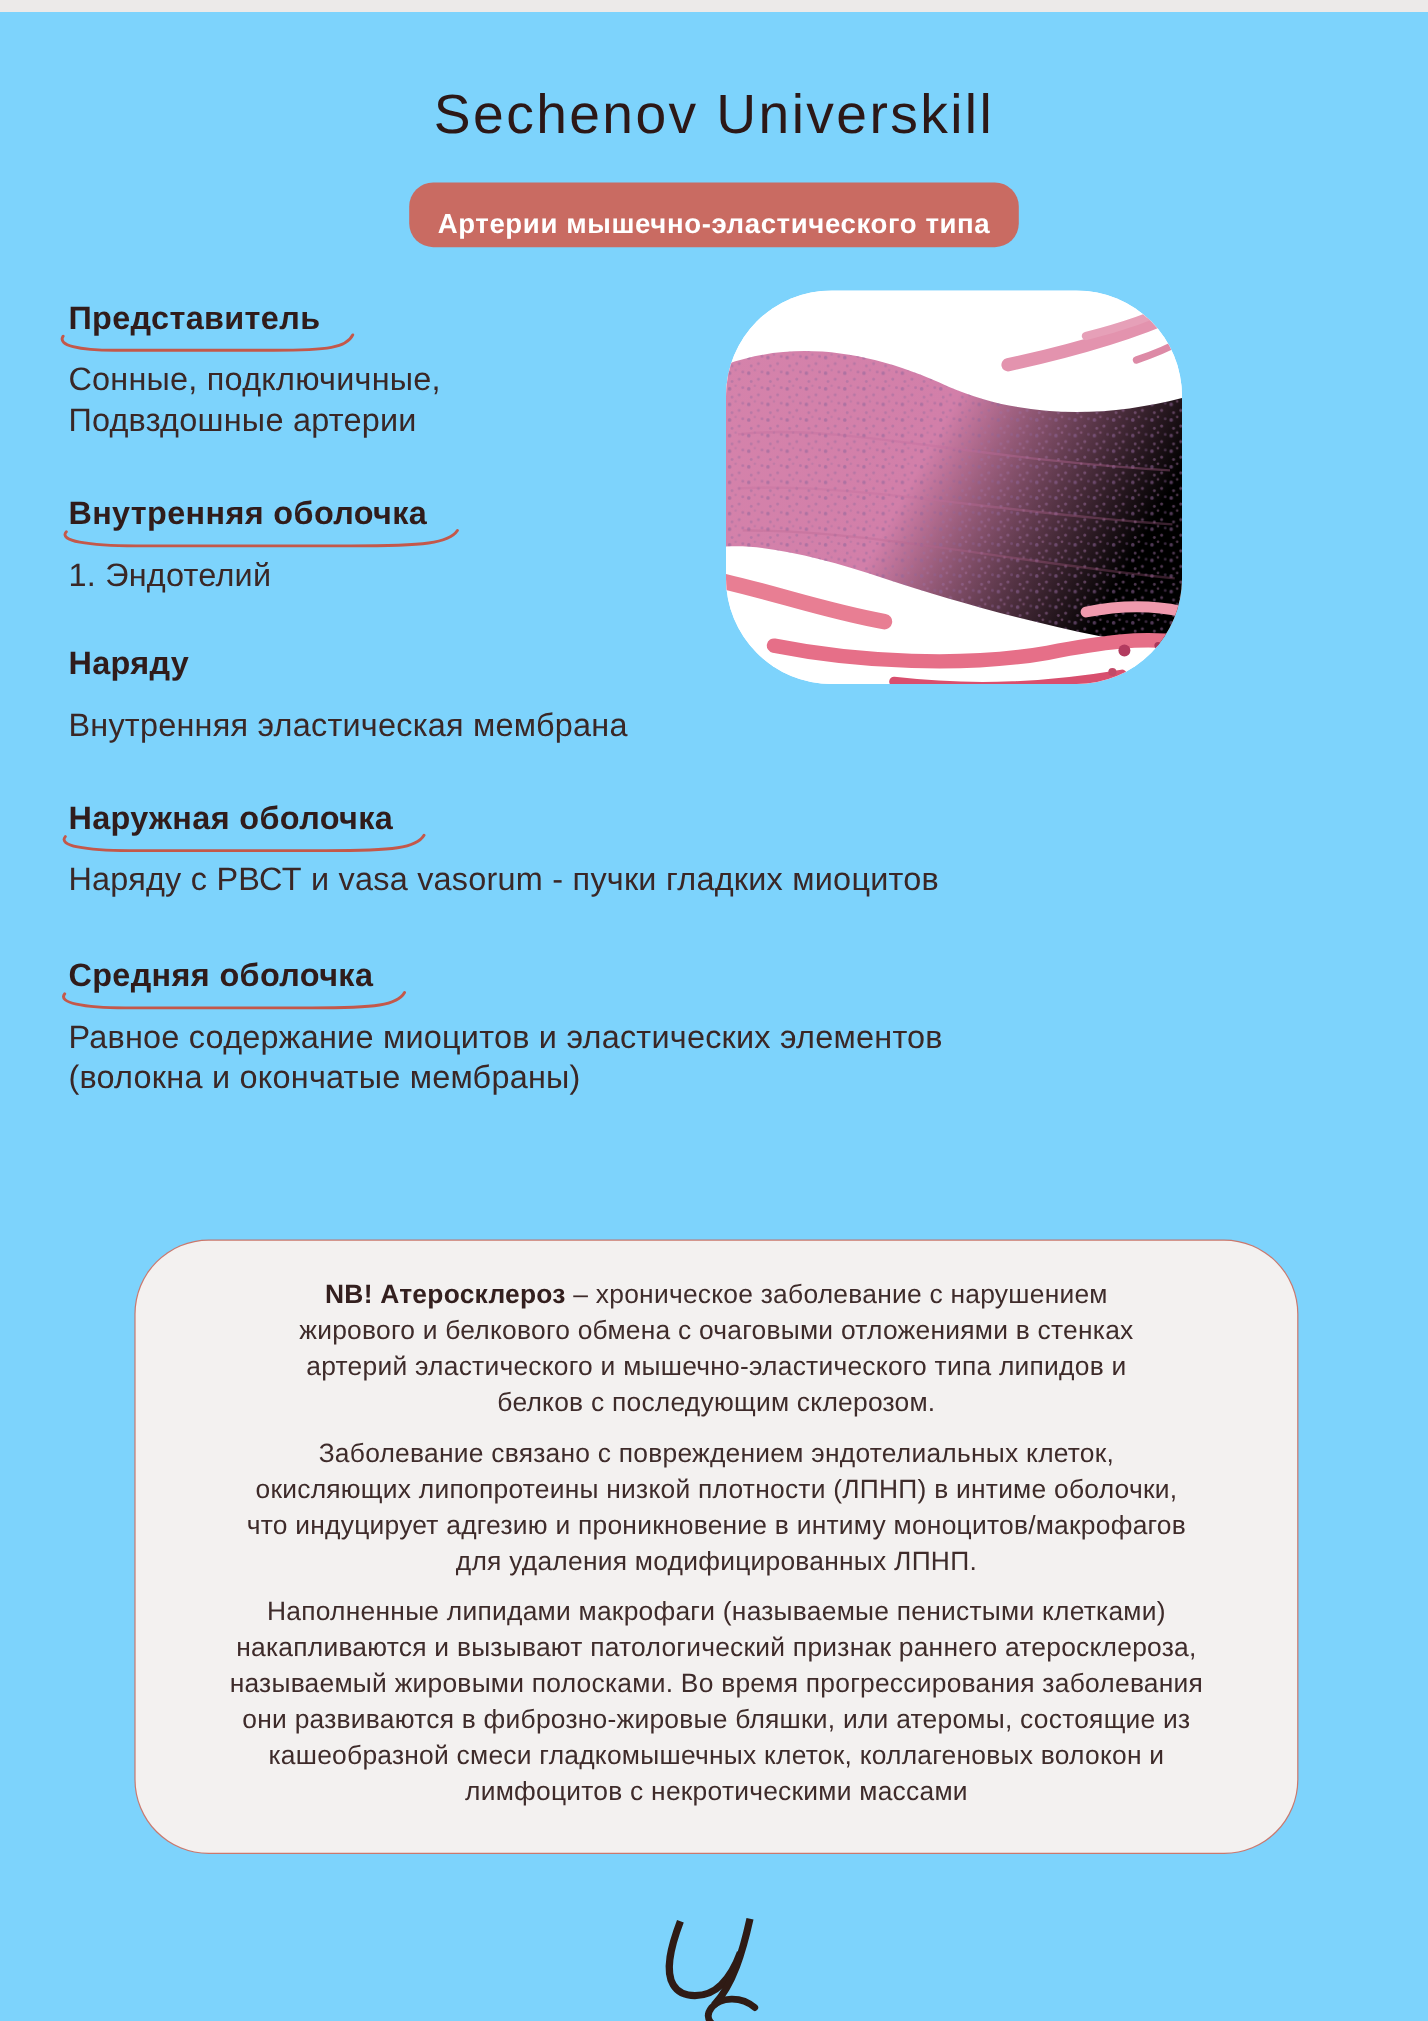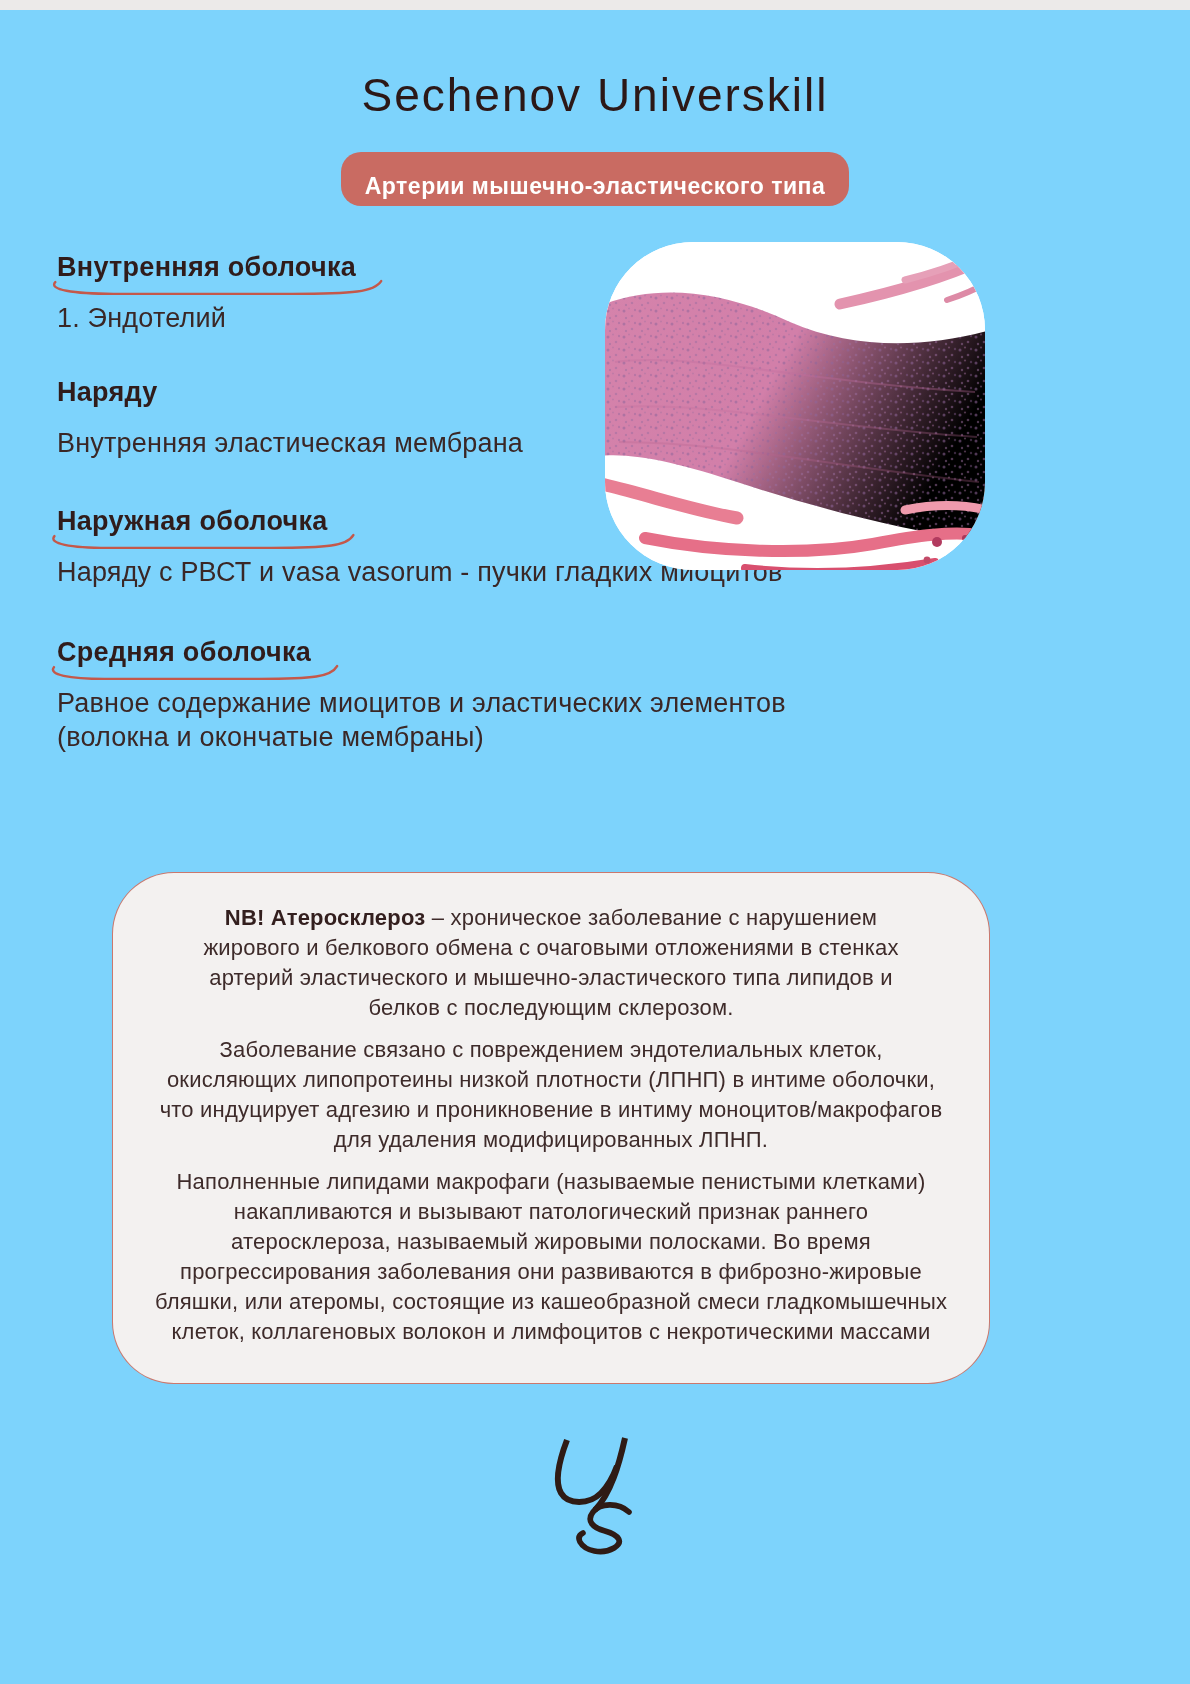--- a/index.html
+++ b/index.html
@@ -55,21 +55,21 @@
     width:380px;height:328px;
     border-radius:88px;
     overflow:hidden;
     background:#ffffff;
   }
   .micro-figure svg{display:block;}
   
   .nb-box{
     box-sizing:border-box;
     margin:118px 0 0 112px;
-    width:878px;
+    width:970px;
     border:1.6px solid rgba(192,90,76,.8);
     border-radius:62px;
     background:#f3f1f0;
     padding:30px 40px 24px;
     text-align:center;
   }
   .nb-box p{
     margin:0 auto 12px;
     font-size:22px;line-height:30px;color:#3e2b2a;letter-spacing:.2px;
   }
@@ -87,20 +87,32 @@
 <div class="page">
 
   <h1 class="main-title">Sechenov Universkill</h1>
 
   <div class="badge-row">
     <span class="topic-badge">Артерии мышечно-эластического типа</span>
   </div>
 
   <div class="content">
 
+    <div class="sec">
+      <span class="sec-head">
+        <span class="sec-title">Представитель</span>
+        <svg class="swoosh" viewBox="0 0 100 15" preserveAspectRatio="none">
+          <path d="M3 2 C 1 9, 8 13, 20 13 L 72 13 C 90 13, 96 11, 98 1" fill="none" stroke="#c4584a" stroke-width="2.4" stroke-linecap="round" vector-effect="non-scaling-stroke"></path>
+        </svg>
+      </span>
+      <div class="sec-body">
+        <div class="body-line">Сонные, подключичные,</div>
+        <div class="body-line">Подвздошные артерии</div>
+      </div>
+    </div>
 
     <div class="sec mt-s2">
       <span class="sec-head">
         <span class="sec-title">Внутренняя оболочка</span>
         <svg class="swoosh" viewBox="0 0 100 15" preserveAspectRatio="none">
           <path d="M3 2 C 1 9, 8 13, 20 13 L 72 13 C 90 13, 96 11, 98 1" fill="none" stroke="#c4584a" stroke-width="2.4" stroke-linecap="round" vector-effect="non-scaling-stroke"></path>
         </svg>
       </span>
       <div class="sec-body">
         <div class="body-line list-line">1. Эндотелий</div>

